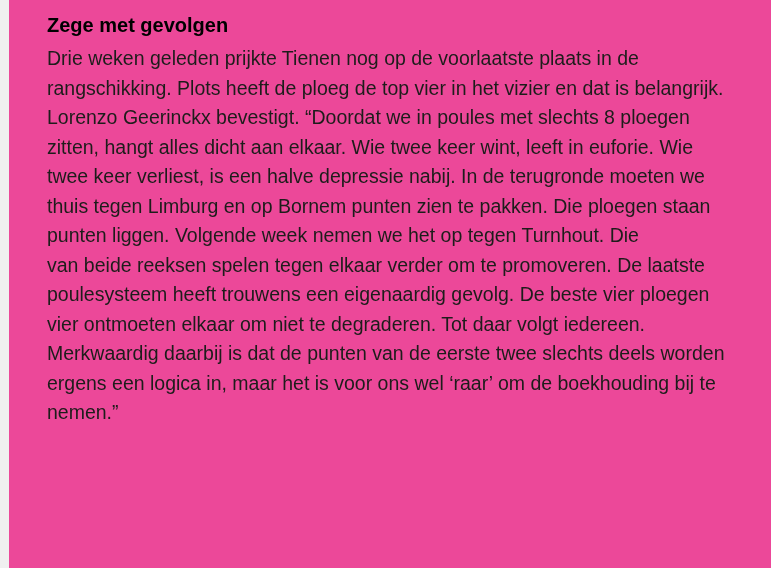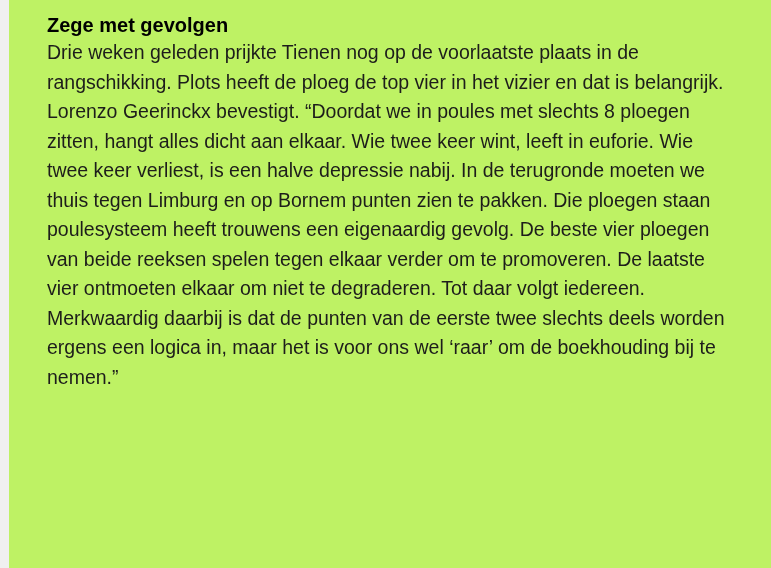--- a/index.html
+++ b/index.html
@@ -7,21 +7,21 @@
     width: 771px;
     height: 568px;
     background: #ffffff;
     font-family: "Liberation Sans", sans-serif;
     overflow: hidden;
   }
   .page {
     position: relative;
     width: 771px;
     height: 568px;
-    background: #bef264;
+    background: #ec4899;
   }
   .left-gutter {
     position: absolute;
     left: 0;
     top: 0;
     width: 9px;
     height: 568px;
     background: #f0f0f0;
   }
   .article {
@@ -31,20 +31,21 @@
     width: 710px;
   }
   .article-heading {
     font-size: 20px;
     line-height: 26px;
     font-weight: bold;
     color: #000000;
     letter-spacing: 0;
   }
   .article-body {
+    margin-top: 6px;
     font-size: 19.5px;
     color: #1d1d1b;
   }
   .line {
     line-height: 29.5px;
     white-space: nowrap;
   }
 </style>
 </head>
 <body>
@@ -53,21 +54,22 @@
   <div class="left-gutter"></div>
   <div class="article">
     <h2 class="article-heading">Zege met gevolgen</h2>
     <div class="article-body">
       <div class="line">Drie weken geleden prijkte Tienen nog op de voorlaatste plaats in de</div>
       <div class="line">rangschikking. Plots heeft de ploeg de top vier in het vizier en dat is belangrijk.</div>
       <div class="line">Lorenzo Geerinckx bevestigt. “Doordat we in poules met slechts 8 ploegen</div>
       <div class="line">zitten, hangt alles dicht aan elkaar. Wie twee keer wint, leeft in euforie. Wie</div>
       <div class="line">twee keer verliest, is een halve depressie nabij. In de terugronde moeten we</div>
       <div class="line">thuis tegen Limburg en op Bornem punten zien te pakken. Die ploegen staan</div>
+      <div class="line">punten liggen. Volgende week nemen we het op tegen Turnhout. Die</div>
+      <div class="line">van beide reeksen spelen tegen elkaar verder om te promoveren. De laatste</div>
       <div class="line">poulesysteem heeft trouwens een eigenaardig gevolg. De beste vier ploegen</div>
-      <div class="line">van beide reeksen spelen tegen elkaar verder om te promoveren. De laatste</div>
       <div class="line">vier ontmoeten elkaar om niet te degraderen. Tot daar volgt iedereen.</div>
       <div class="line">Merkwaardig daarbij is dat de punten van de eerste twee slechts deels worden</div>
       <div class="line">ergens een logica in, maar het is voor ons wel ‘raar’ om de boekhouding bij te</div>
       <div class="line">nemen.”</div>
     </div>
   </div>
 </div>
 
 </body></html>

